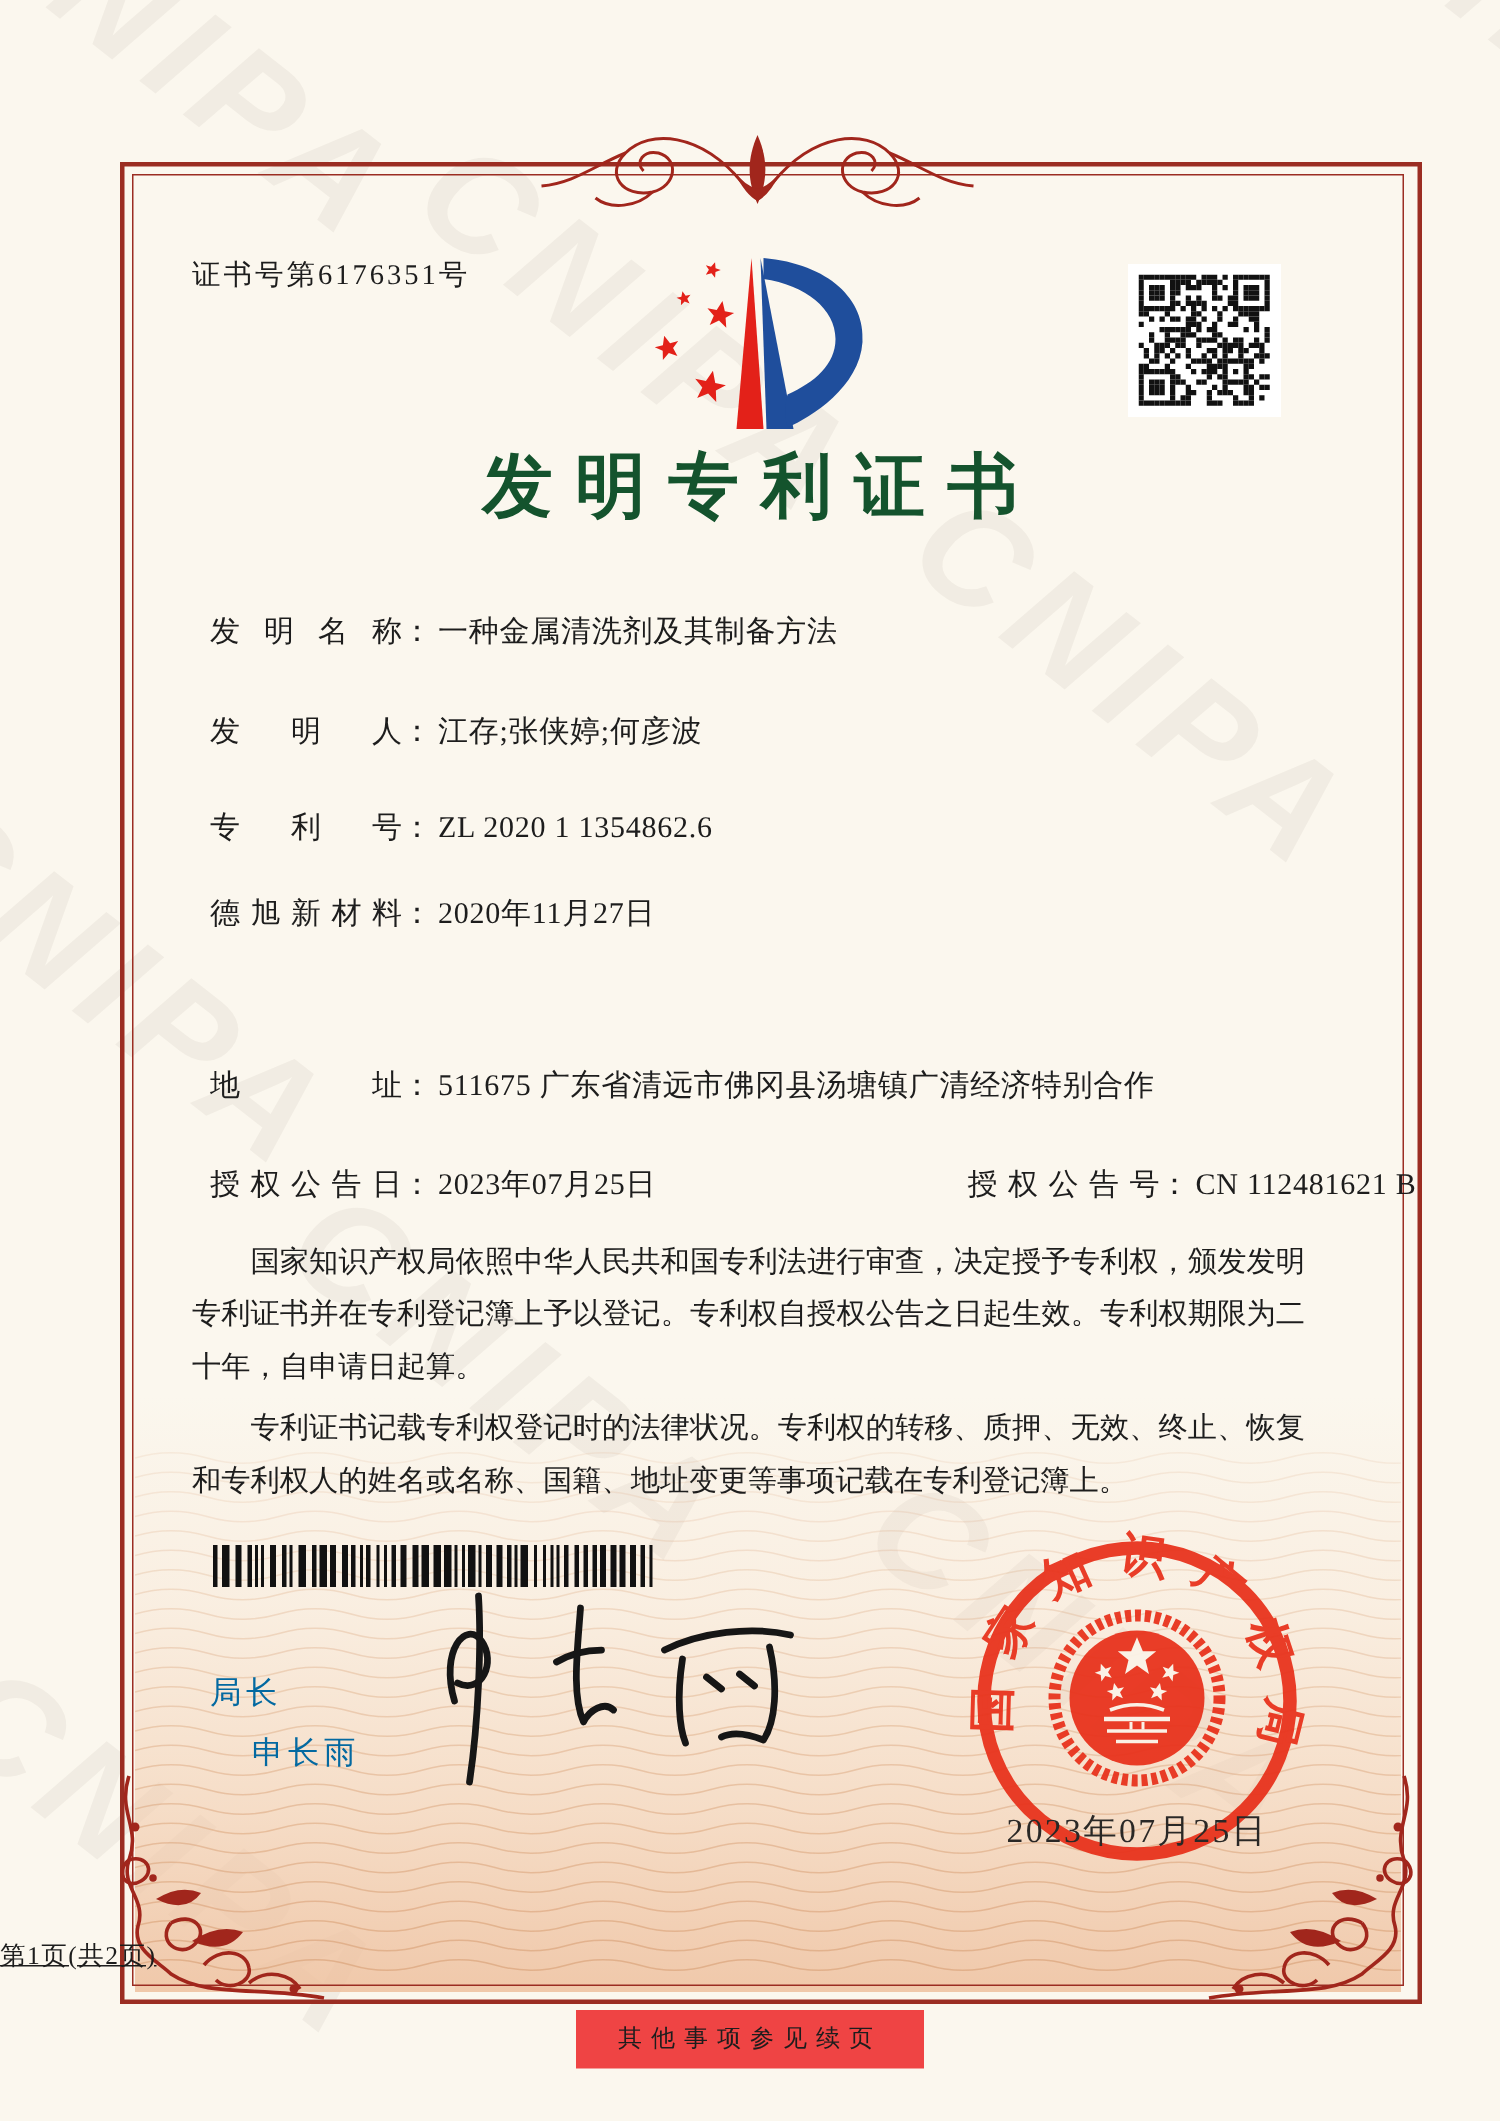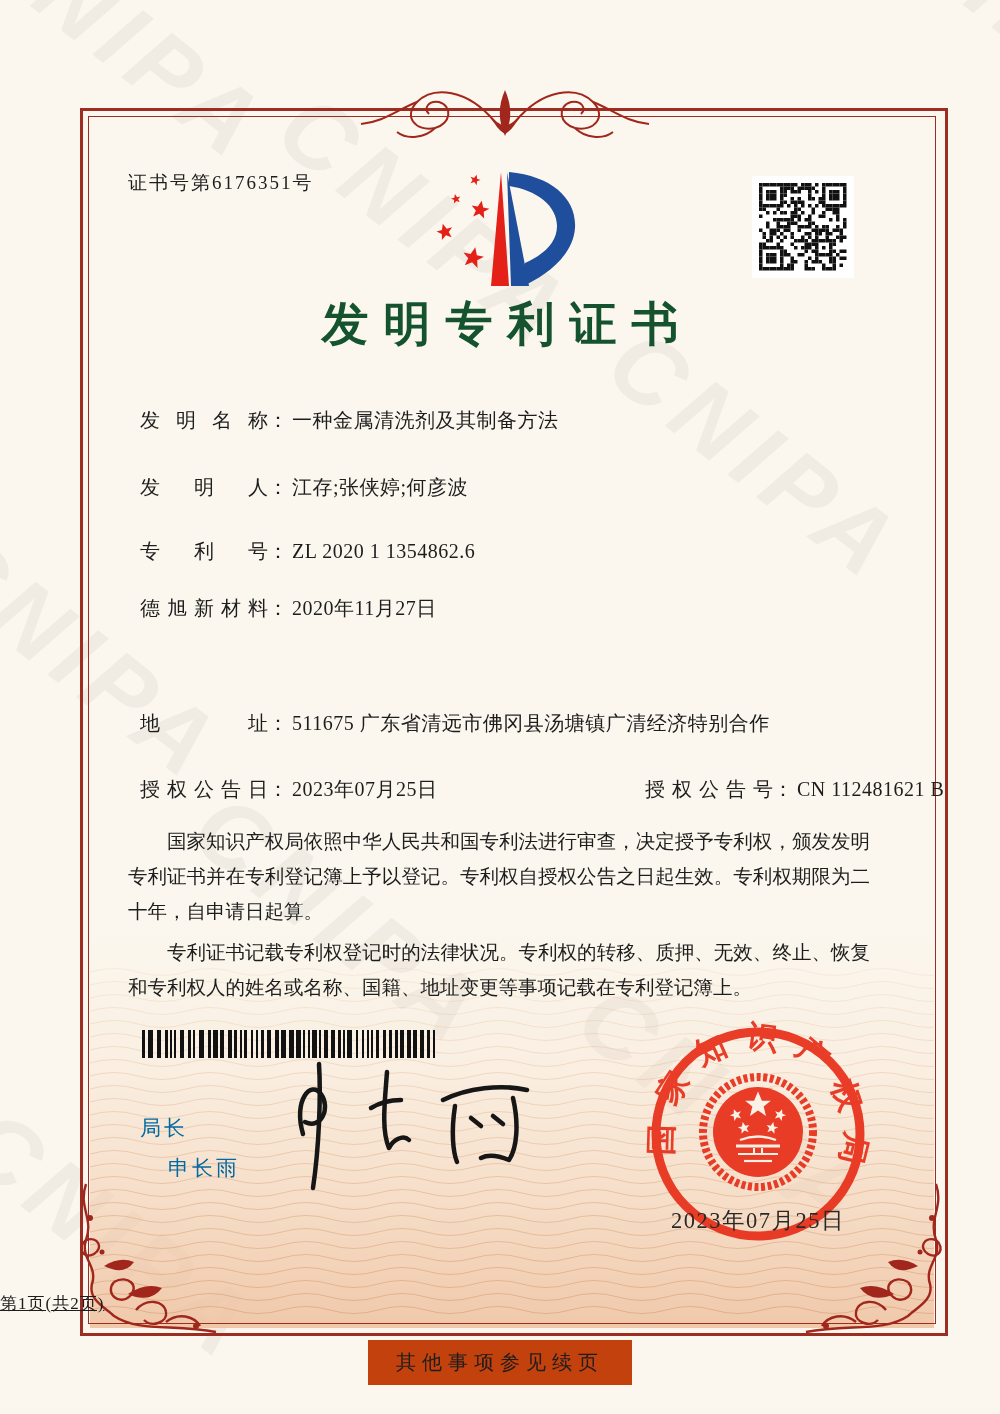--- a/index.html
+++ b/index.html
@@ -46,21 +46,21 @@
   
   .barcode{position:absolute;left:142px;top:1030px;}
   .sig{position:absolute;left:285px;top:1056px;}
   .director{position:absolute;left:140px;font-size:21px;letter-spacing:3px;
     font-family:"Liberation Sans","DejaVu Sans",sans-serif;color:#0369a1;}
   .d1{top:1114px;} .d2{top:1154px;margin-left:28px;}
   .seal{position:absolute;left:640px;top:1016px;opacity:0.93;}
   .page-info{position:absolute;left:0;top:1292px;width:100%;text-align:left;font-size:17px;letter-spacing:1px;text-decoration:underline;}
   .cont-chip{
     position:absolute;top:1340px;left:50%;transform:translateX(-50%);
-    background:#c2410c;padding:9px 28px;font-size:20px;letter-spacing:6px;white-space:nowrap;
+    background:#ef4444;padding:9px 28px;font-size:16px;letter-spacing:6px;white-space:nowrap;
   }
   .orn{position:absolute;pointer-events:none;}
 </style>
 </head>
 <body>
 
 <div class="page">
 
   <div class="wm" style="left:-50px;top:-20px">CNIPA</div>
   <div class="wm" style="left:820px;top:-70px">CNIPA</div>

